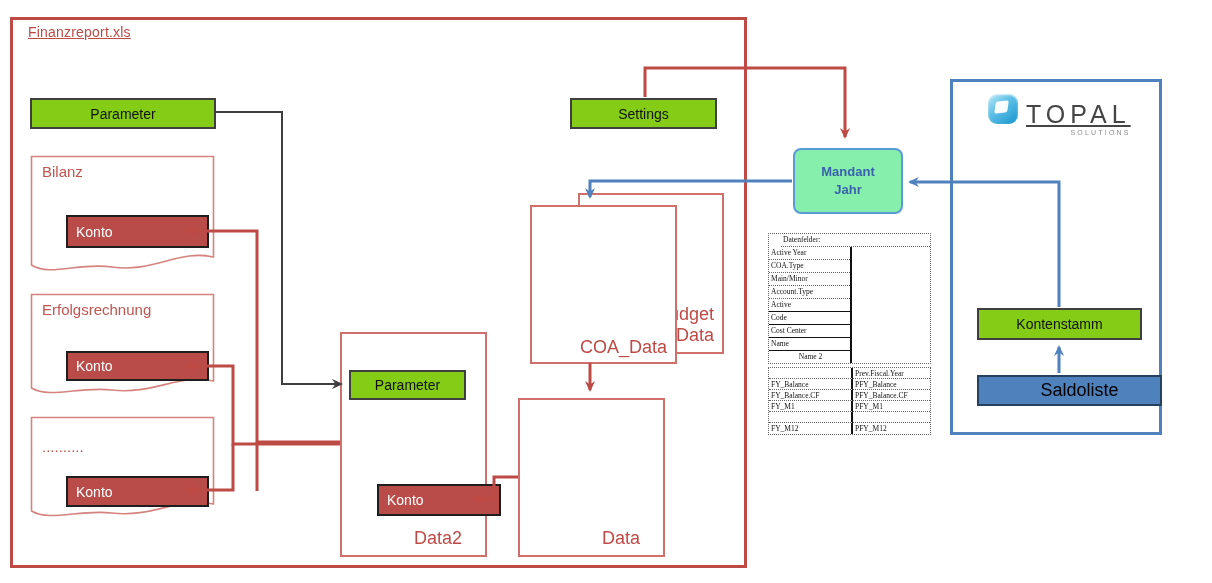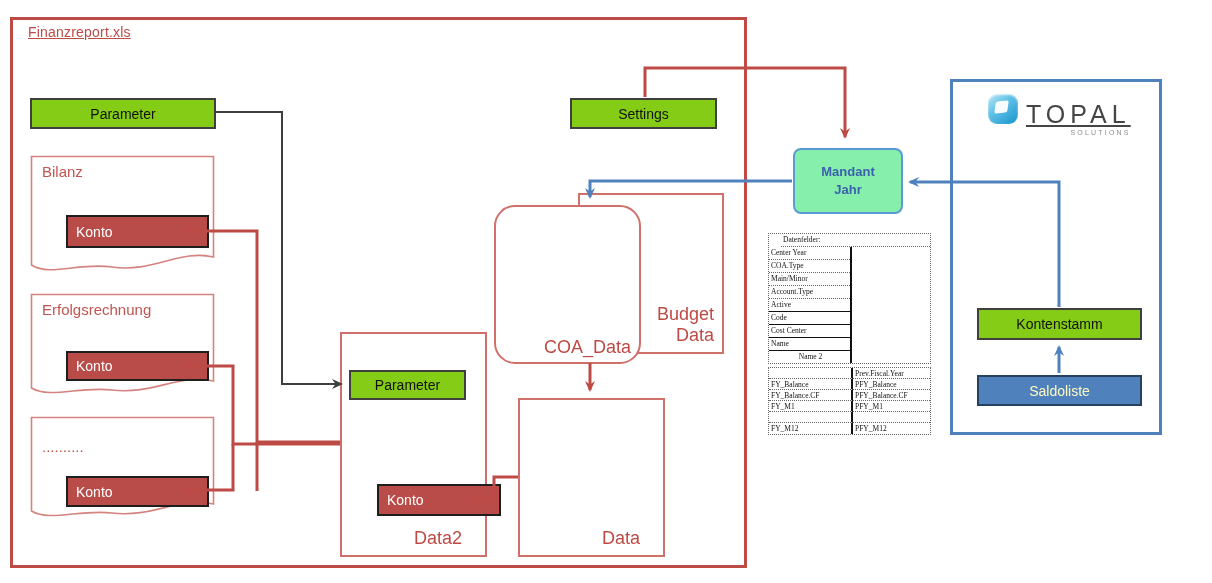--- a/index.html
+++ b/index.html
@@ -30,32 +30,32 @@
   .doc{width:185px;}
   .doc svg{display:block;}
   .doc-title{position:absolute;left:12px;top:8px;font-size:15px;color:#C25550;}
   .doc1{left:30px;top:155px;height:130px;}
   .doc2{left:30px;top:293px;height:112px;}
   .doc3{left:30px;top:416px;height:112px;}
   
   .red-box{background:#fff;border:2px solid #D0706B;}
   .data2{left:340px;top:332px;width:143px;height:221px;}
   .budget{left:578px;top:193px;width:142px;height:157px;}
-  .coa{left:494px;top:205px;width:143px;height:155px;border-radius:21px;}
+  .coa{left:530px;top:205px;width:143px;height:155px;}
   .databox{left:518px;top:398px;width:143px;height:155px;}
   .red-label{position:absolute;font-size:18px;font-weight:normal;color:#BE4A45;}
   .lbl-br{right:23px;bottom:6px;}
   .lbl-budget{right:8px;bottom:5px;text-align:right;line-height:1.2;}
   
   .mandant{left:793px;top:148px;width:106px;height:62px;background:#86efac;border:2px solid #5B9BD5;
            border-radius:8px;display:flex;flex-direction:column;align-items:center;justify-content:center;
            font-size:13px;font-weight:bold;color:#3B61AD;line-height:1.35;}
   
   .saldoliste{left:977px;top:375px;width:161px;height:27px;background:#4F81BD;border:2px solid #24425F;
-              color:#fef9c3;font-size:14px;display:flex;align-items:center;justify-content:center;}
+              color:#000000;font-size:18px;display:flex;align-items:center;justify-content:center;padding-left:20px;}
   
   .logo-row{left:988px;top:94px;display:flex;align-items:flex-start;}
   .logo-icon{width:30px;height:30px;border-radius:9px;margin-right:8px;
              background:linear-gradient(140deg,#bfe9f7 0%,#62c2e8 40%,#1694cd 100%);
              position:relative;box-shadow:inset 0 1px 2px rgba(255,255,255,.8);}
   .logo-icon:after{content:"";position:absolute;left:7px;top:7px;width:13px;height:12px;background:#fff;
              transform:skew(-8deg,-6deg);border-radius:2px;opacity:.95;}
   .logo-word{font-size:25px;color:#454545;letter-spacing:5px;font-weight:500;line-height:1;margin-top:8px;text-decoration:underline;}
   .logo-sub{font-size:7px;color:#8C8C8C;letter-spacing:2.2px;text-align:right;margin-top:2px;}
   
@@ -146,21 +146,21 @@
     <span>Jahr</span>
   </div>
 
   <div class="abs bw-box kontenstamm">Kontenstamm</div>
   <div class="abs saldoliste">Saldoliste</div>
 
   <div class="abs tbl tbl-upper">
     <div class="tbl-header">Datenfelder:</div>
     <div class="tbl-body">
       <div class="tbl-left">
-        <div class="trow dot">Center Year</div>
+        <div class="trow dot">Active Year</div>
         <div class="trow dot">COA.Type</div>
         <div class="trow dot">Main/Minor</div>
         <div class="trow dot">Account.Type</div>
         <div class="trow sol">Active</div>
         <div class="trow sol">Code</div>
         <div class="trow sol">Cost Center</div>
         <div class="trow sol">Name</div>
         <div class="trow sol">Name 2</div>
       </div>
       <div class="tbl-right"></div>

